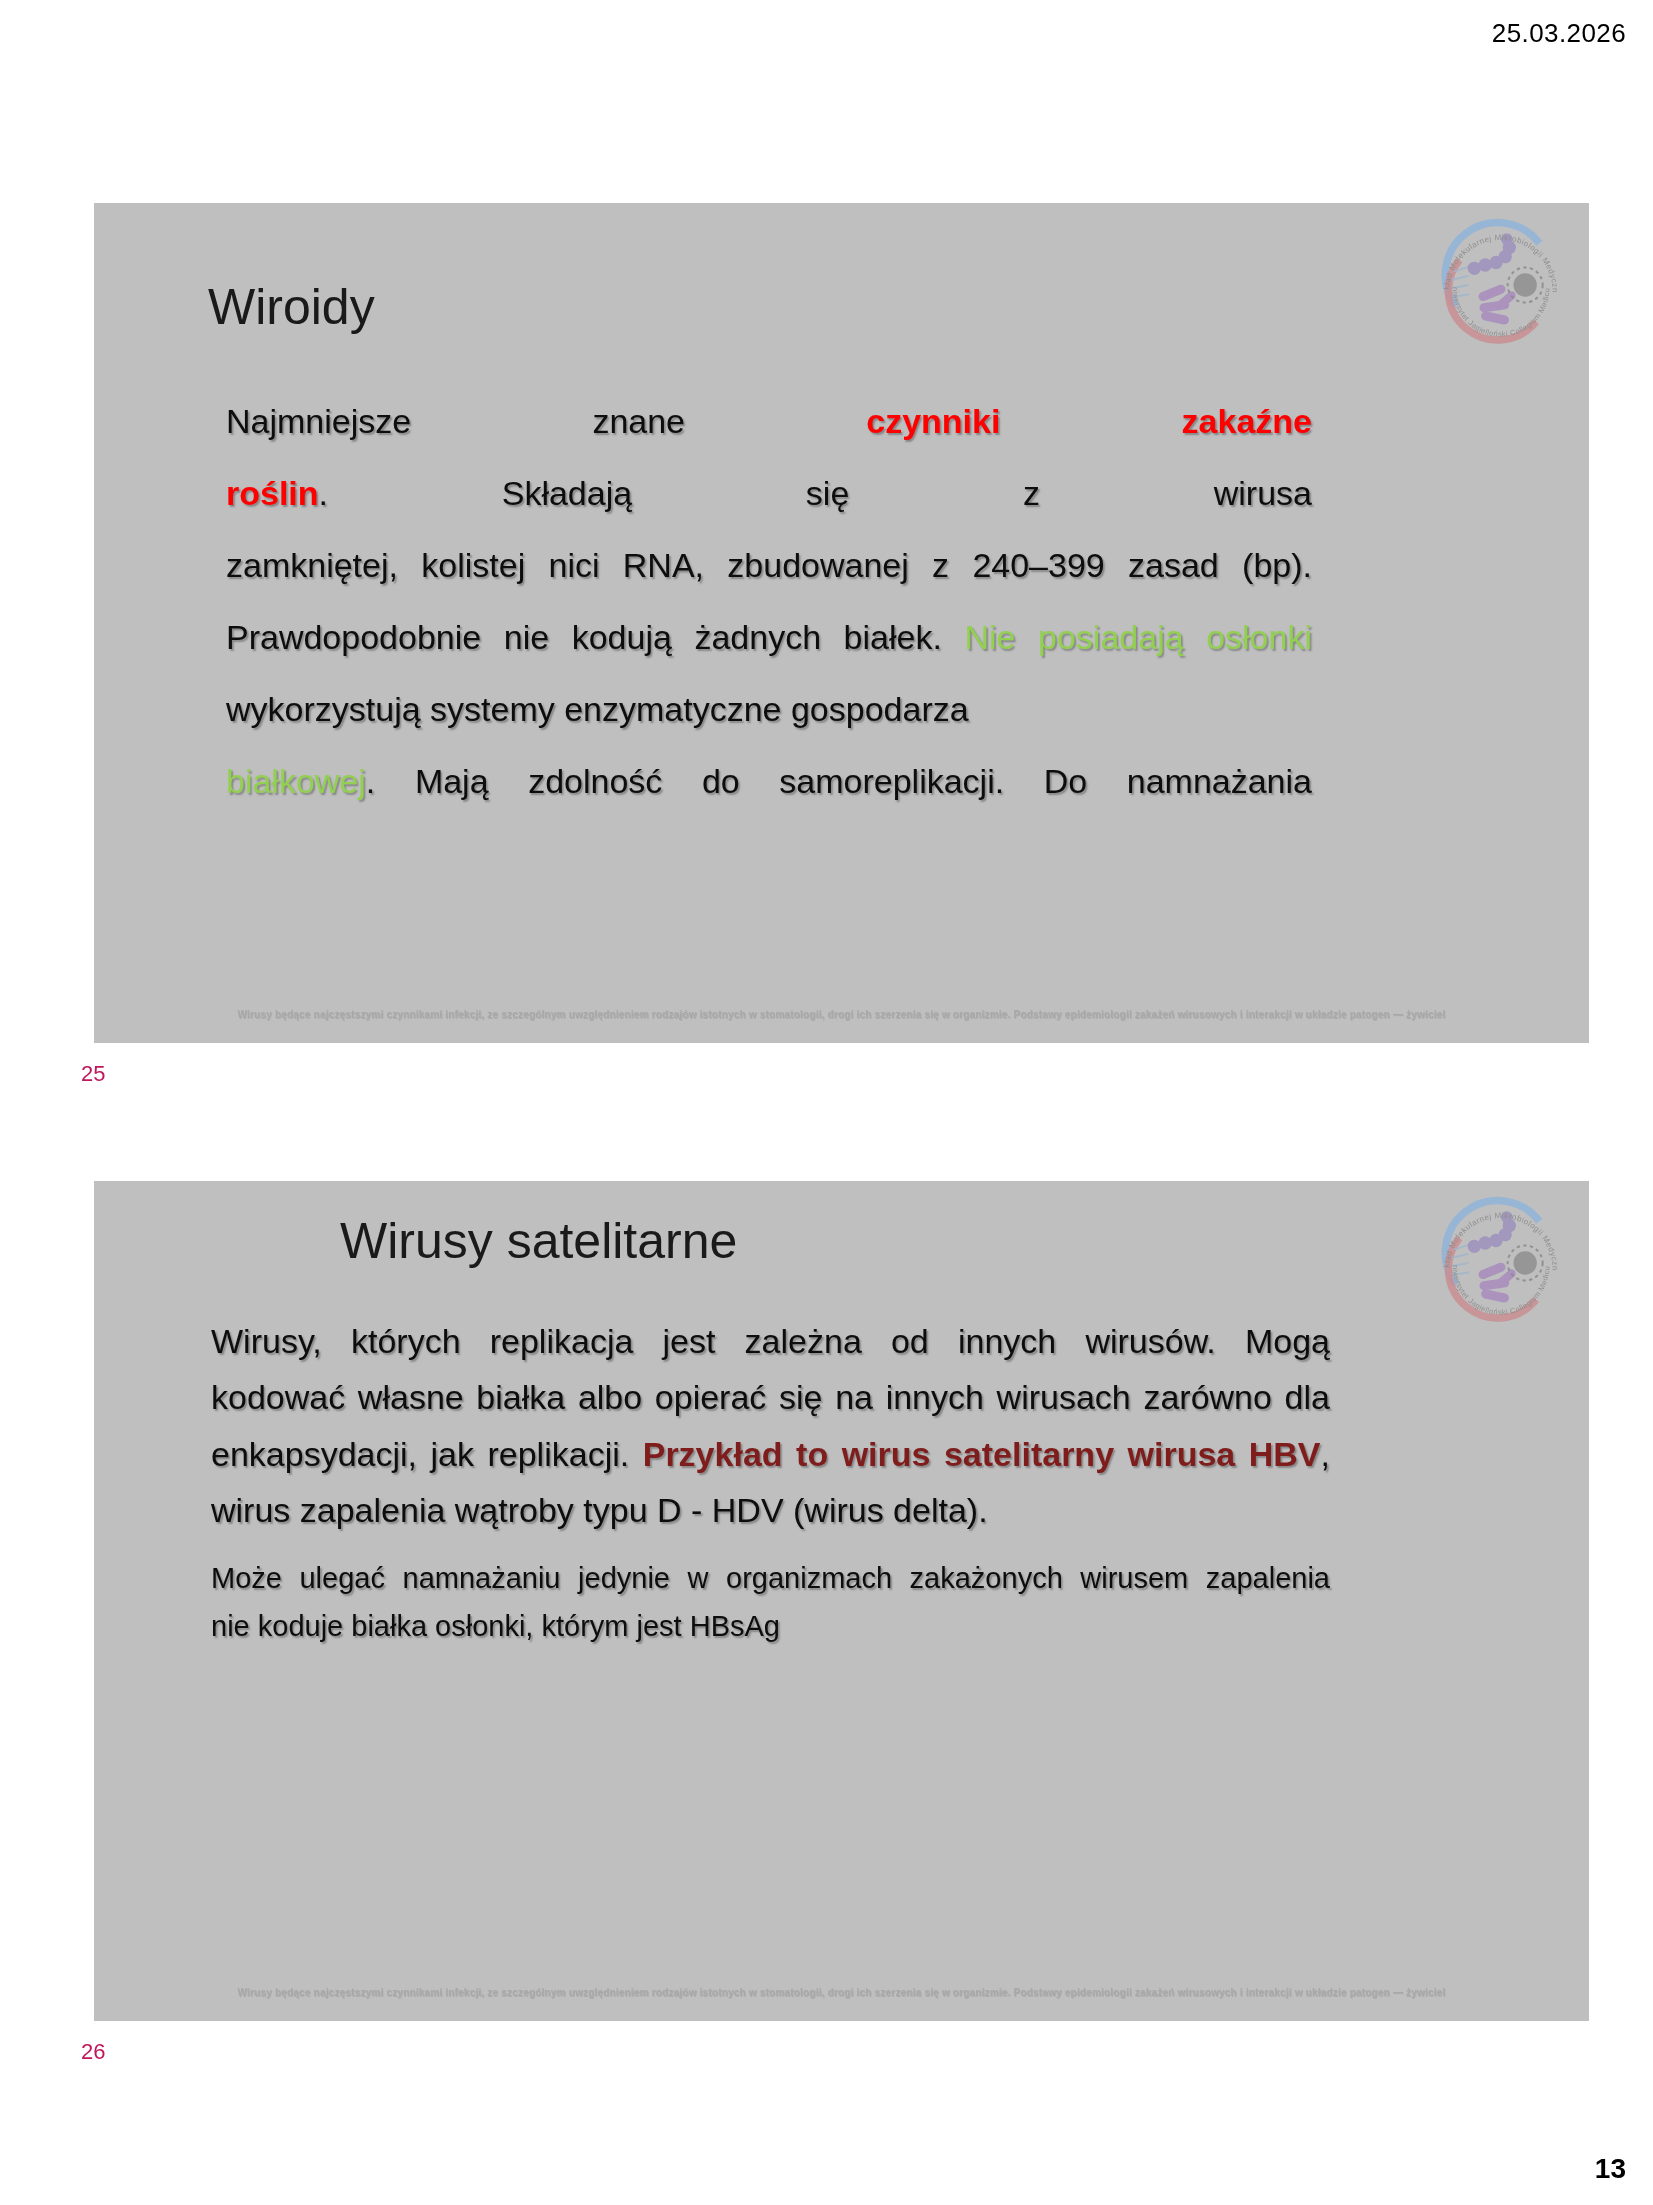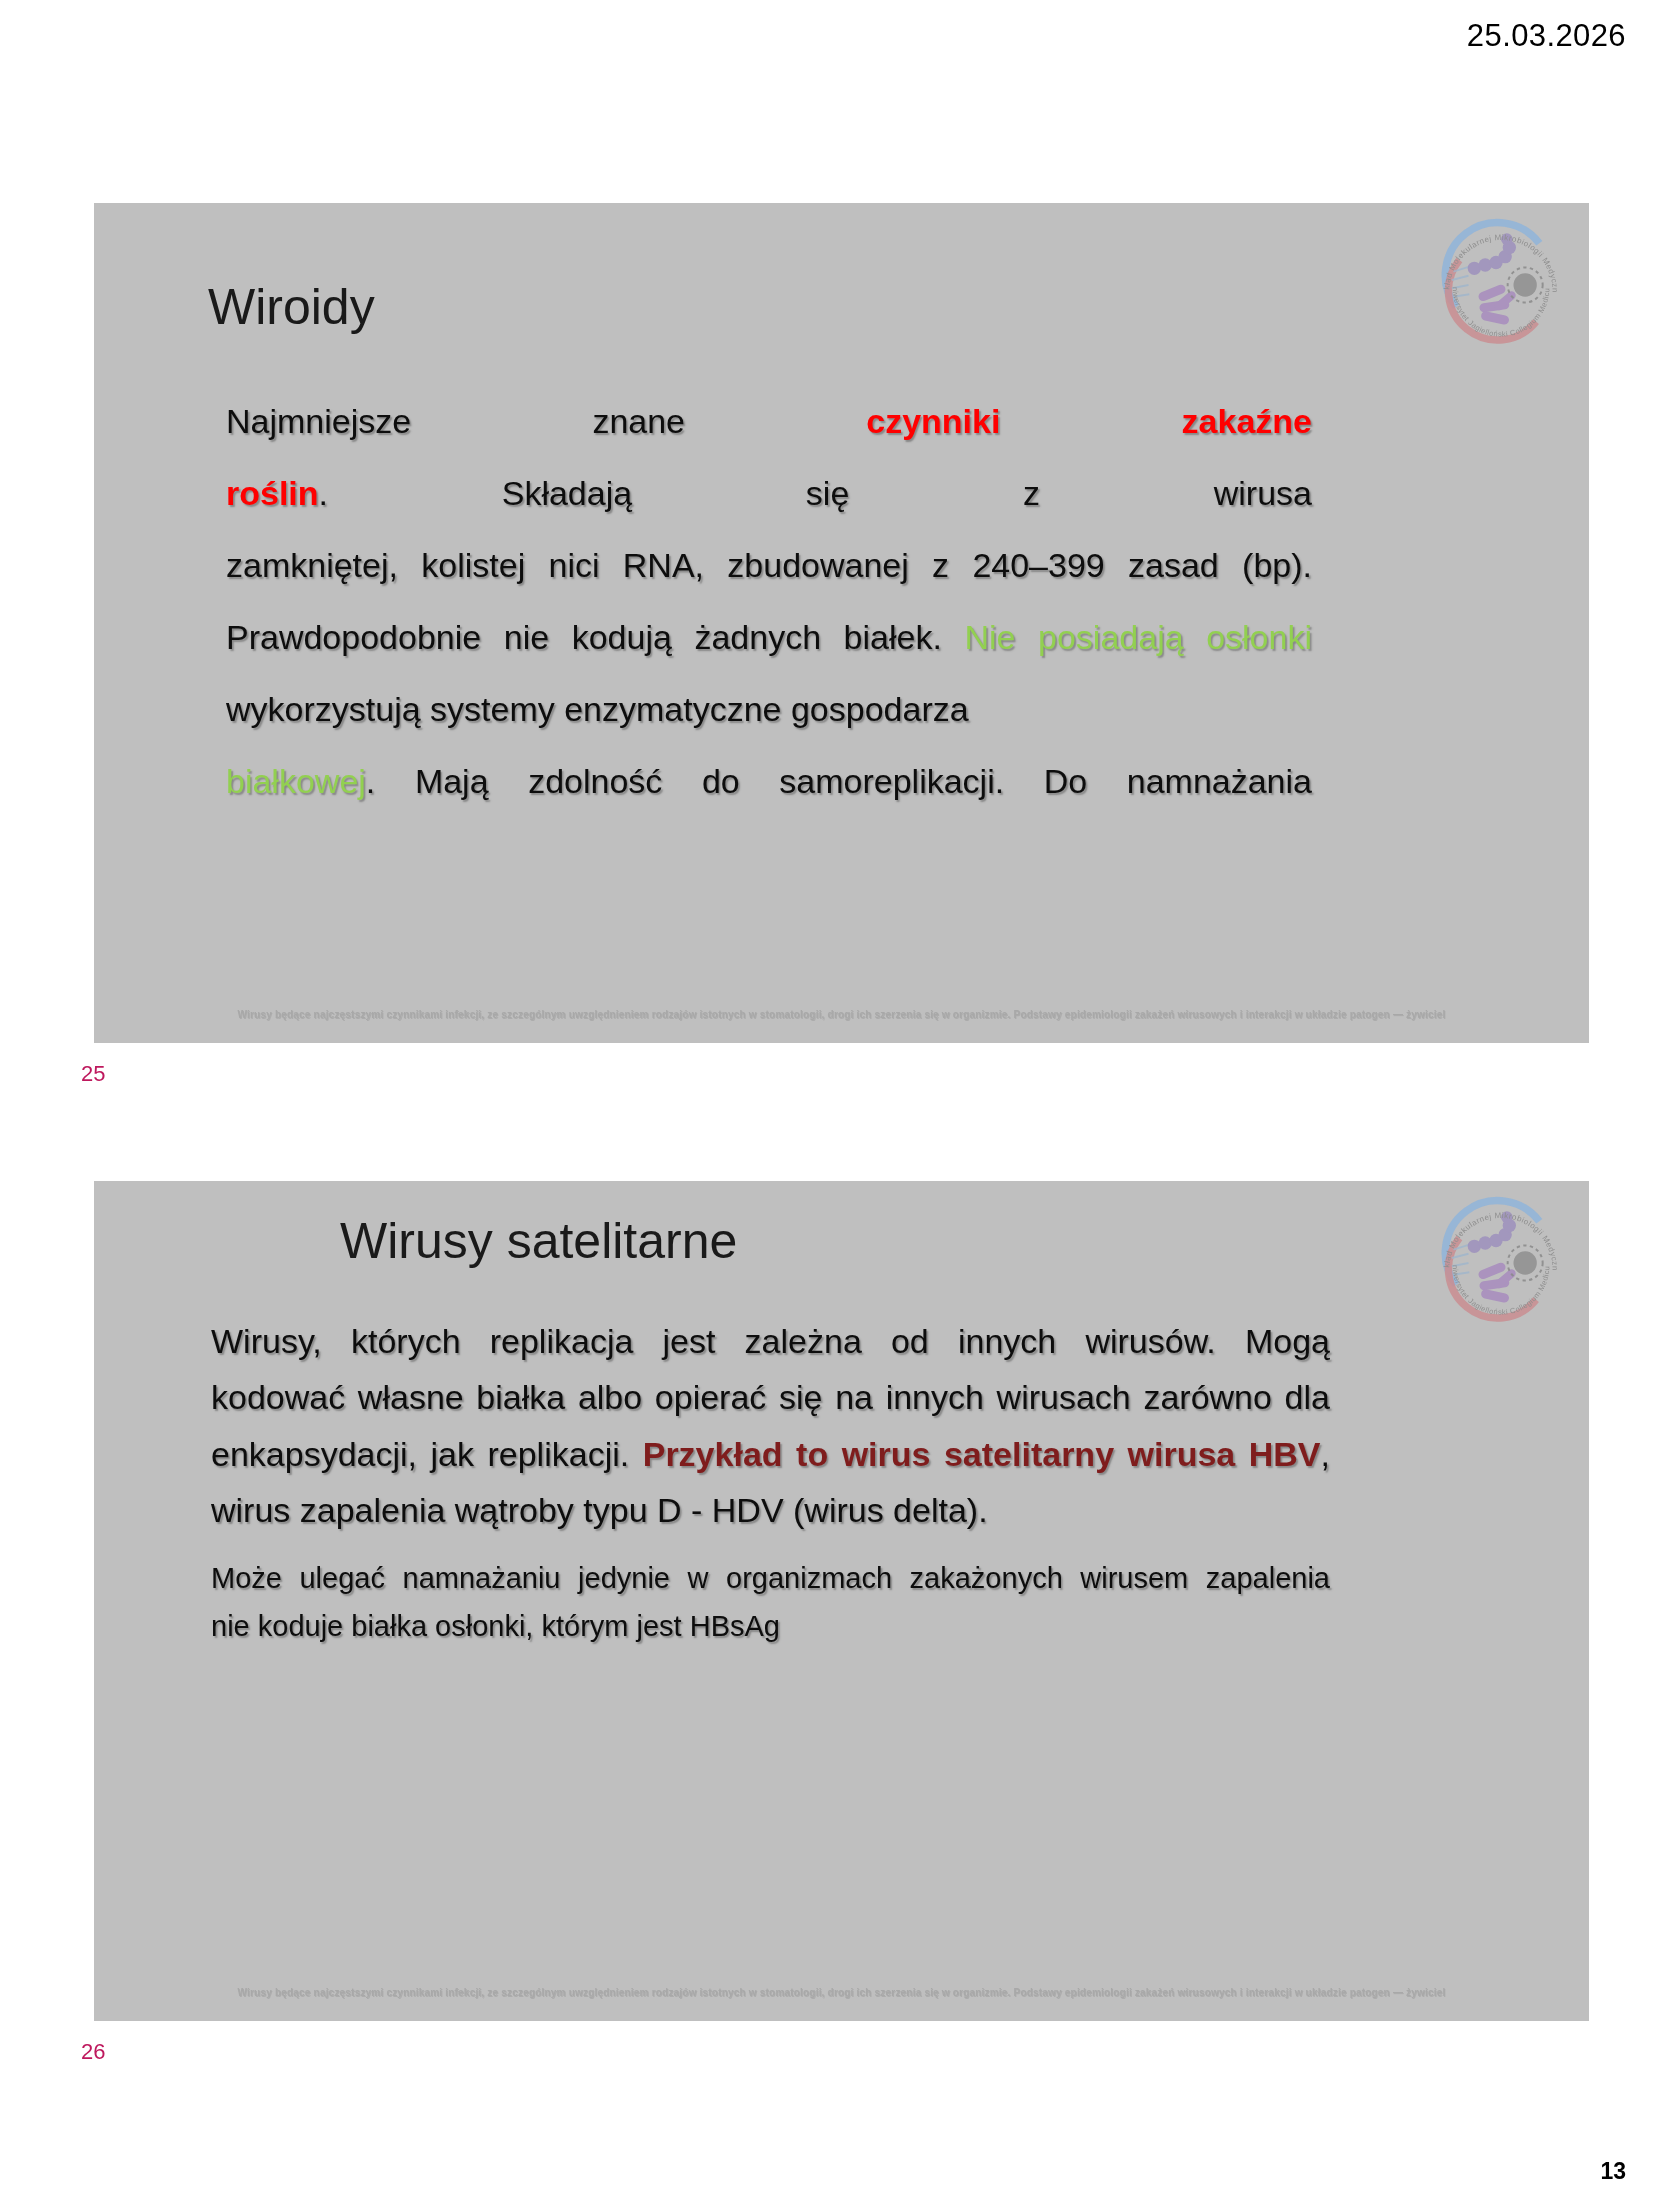--- a/index.html
+++ b/index.html
@@ -15,21 +15,21 @@
     font-family: "Liberation Sans", sans-serif;
     color: #000000;
     overflow: hidden;
   }
 
   
   .page-date {
     position: absolute;
     top: 18.4px;
     right: 28px;
-    font-size: 31px;
+    font-size: 26px;
     letter-spacing: 0.4px;
     color: #000;
   }
 
   
   .slide {
     position: absolute;
     left: 94px;
     width: 1495px;
     background: #bfbfbf;
@@ -126,21 +126,21 @@
     color: #be185d;
   }
   #num-25 { top: 1061px; }
   #num-26 { top: 2039px; }
 
   
   .page-number {
     position: absolute;
     right: 28px;
     bottom: 20px;
-    font-size: 23px;
+    font-size: 28px;
     font-weight: 700;
     color: #000;
   }
 </style>
 </head>
 <body>
 
 <div class="page-date">25.03.2026</div>
 
 <div class="slide" id="slide-25">

